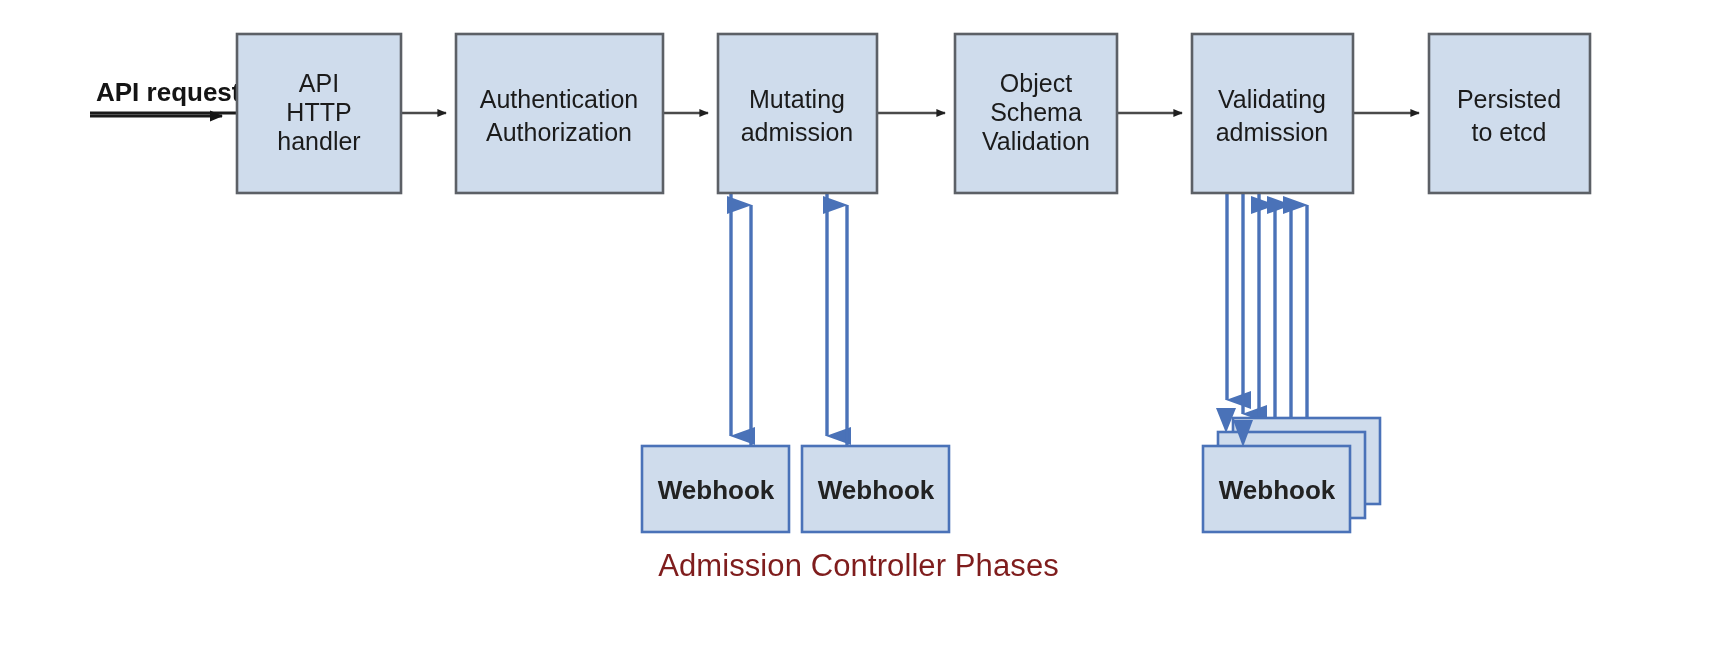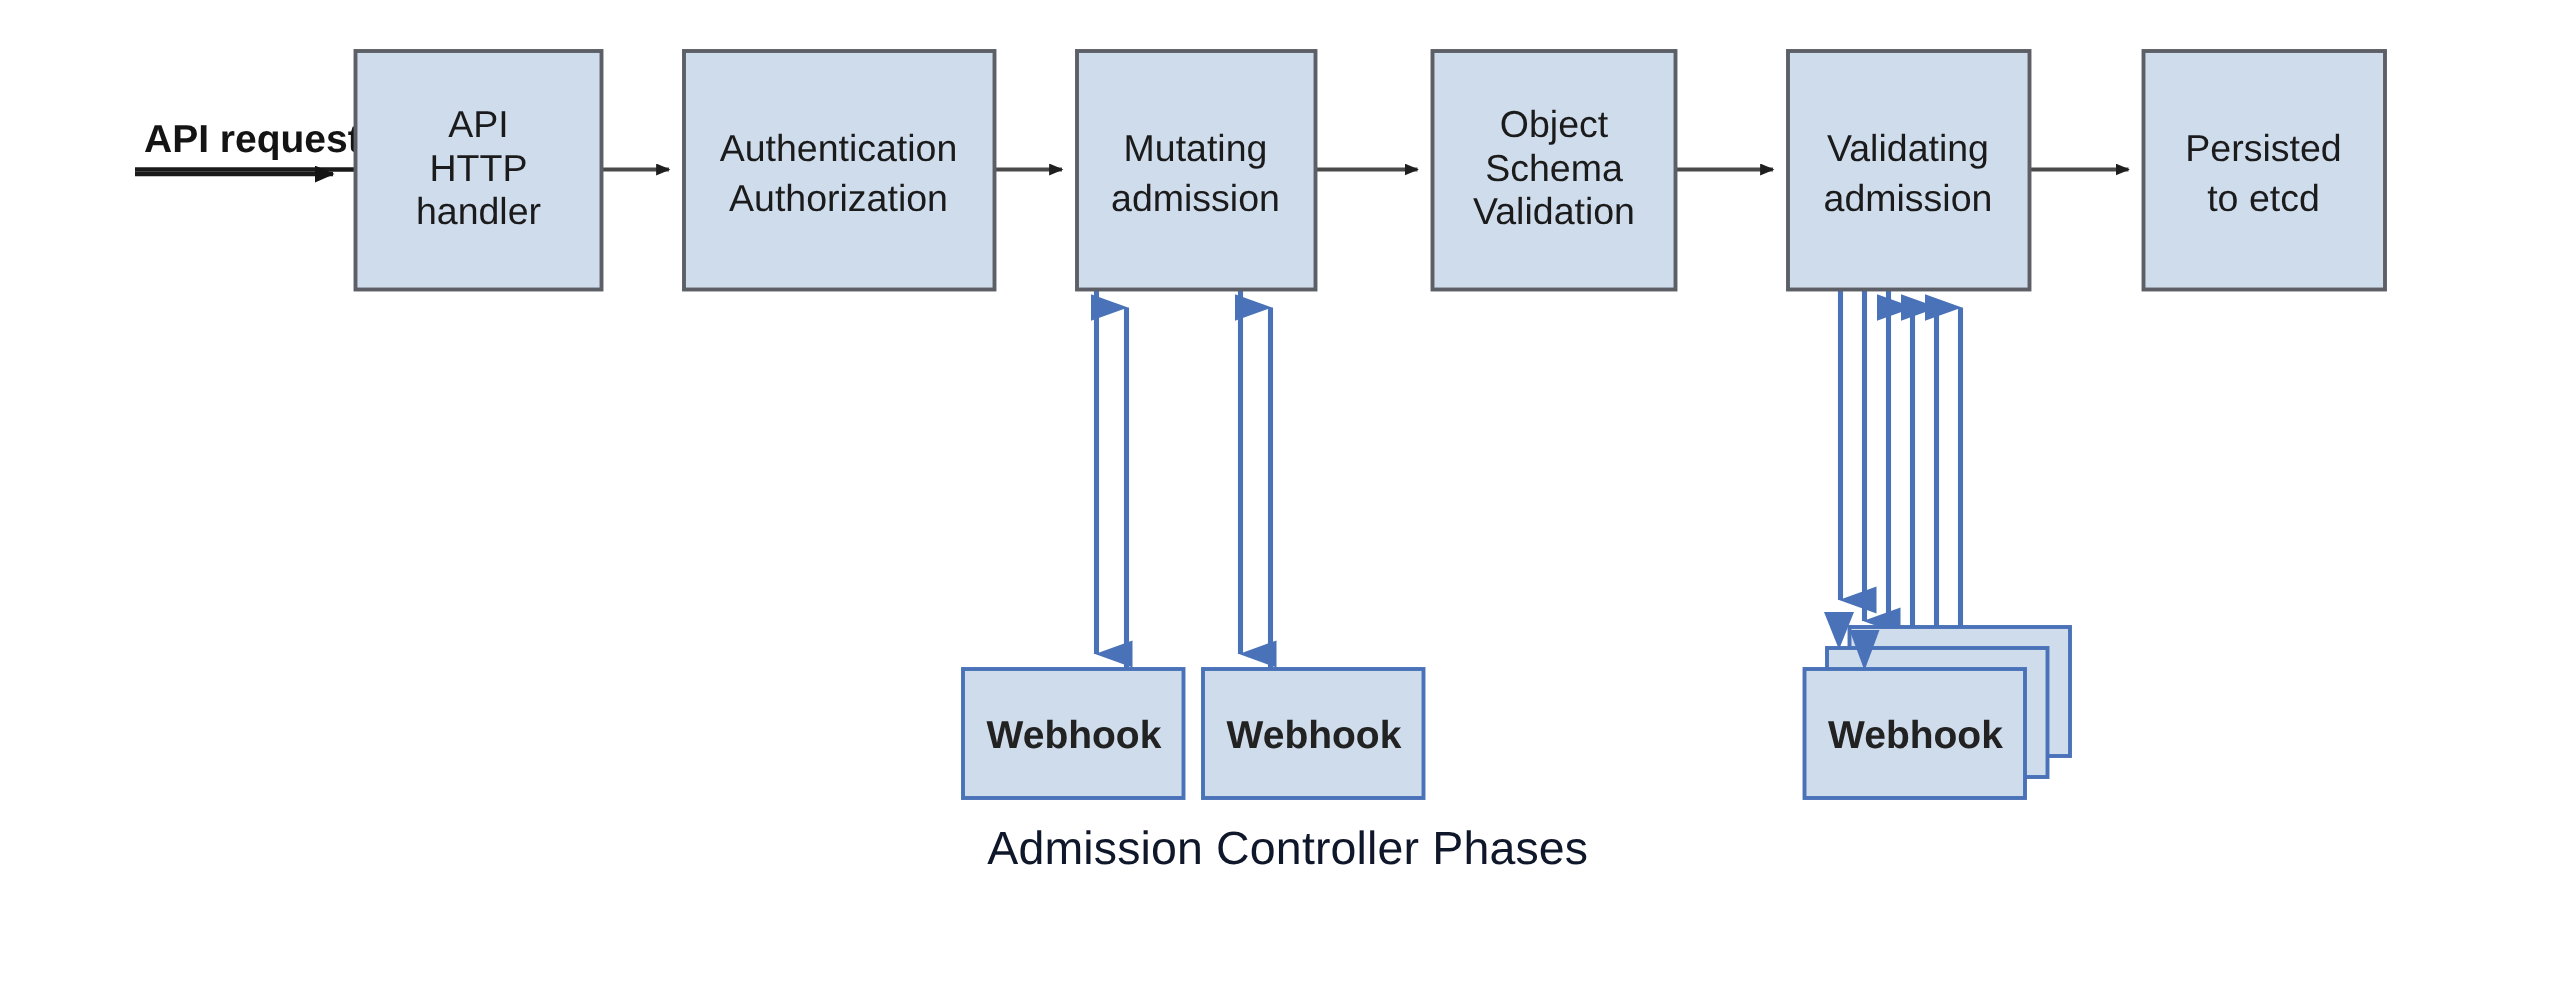--- a/index.html
+++ b/index.html
@@ -75,21 +75,21 @@
     dominant-baseline: alphabetic;
   }
   .caption {
     position: absolute;
     left: 0;
     top: 548px;
     width: 1717px;
     text-align: center;
     font-family: "Liberation Sans", sans-serif;
     font-size: 31px;
-    color: #0f172a;
+    color: #7f1d1d;
     letter-spacing: 0.1px;
   }
 </style>
 </head>
 <body>
 
 <div id="stage">
 
   <svg class="diagram" viewBox="0 0 1717 662" xmlns="http://www.w3.org/2000/svg">
 

